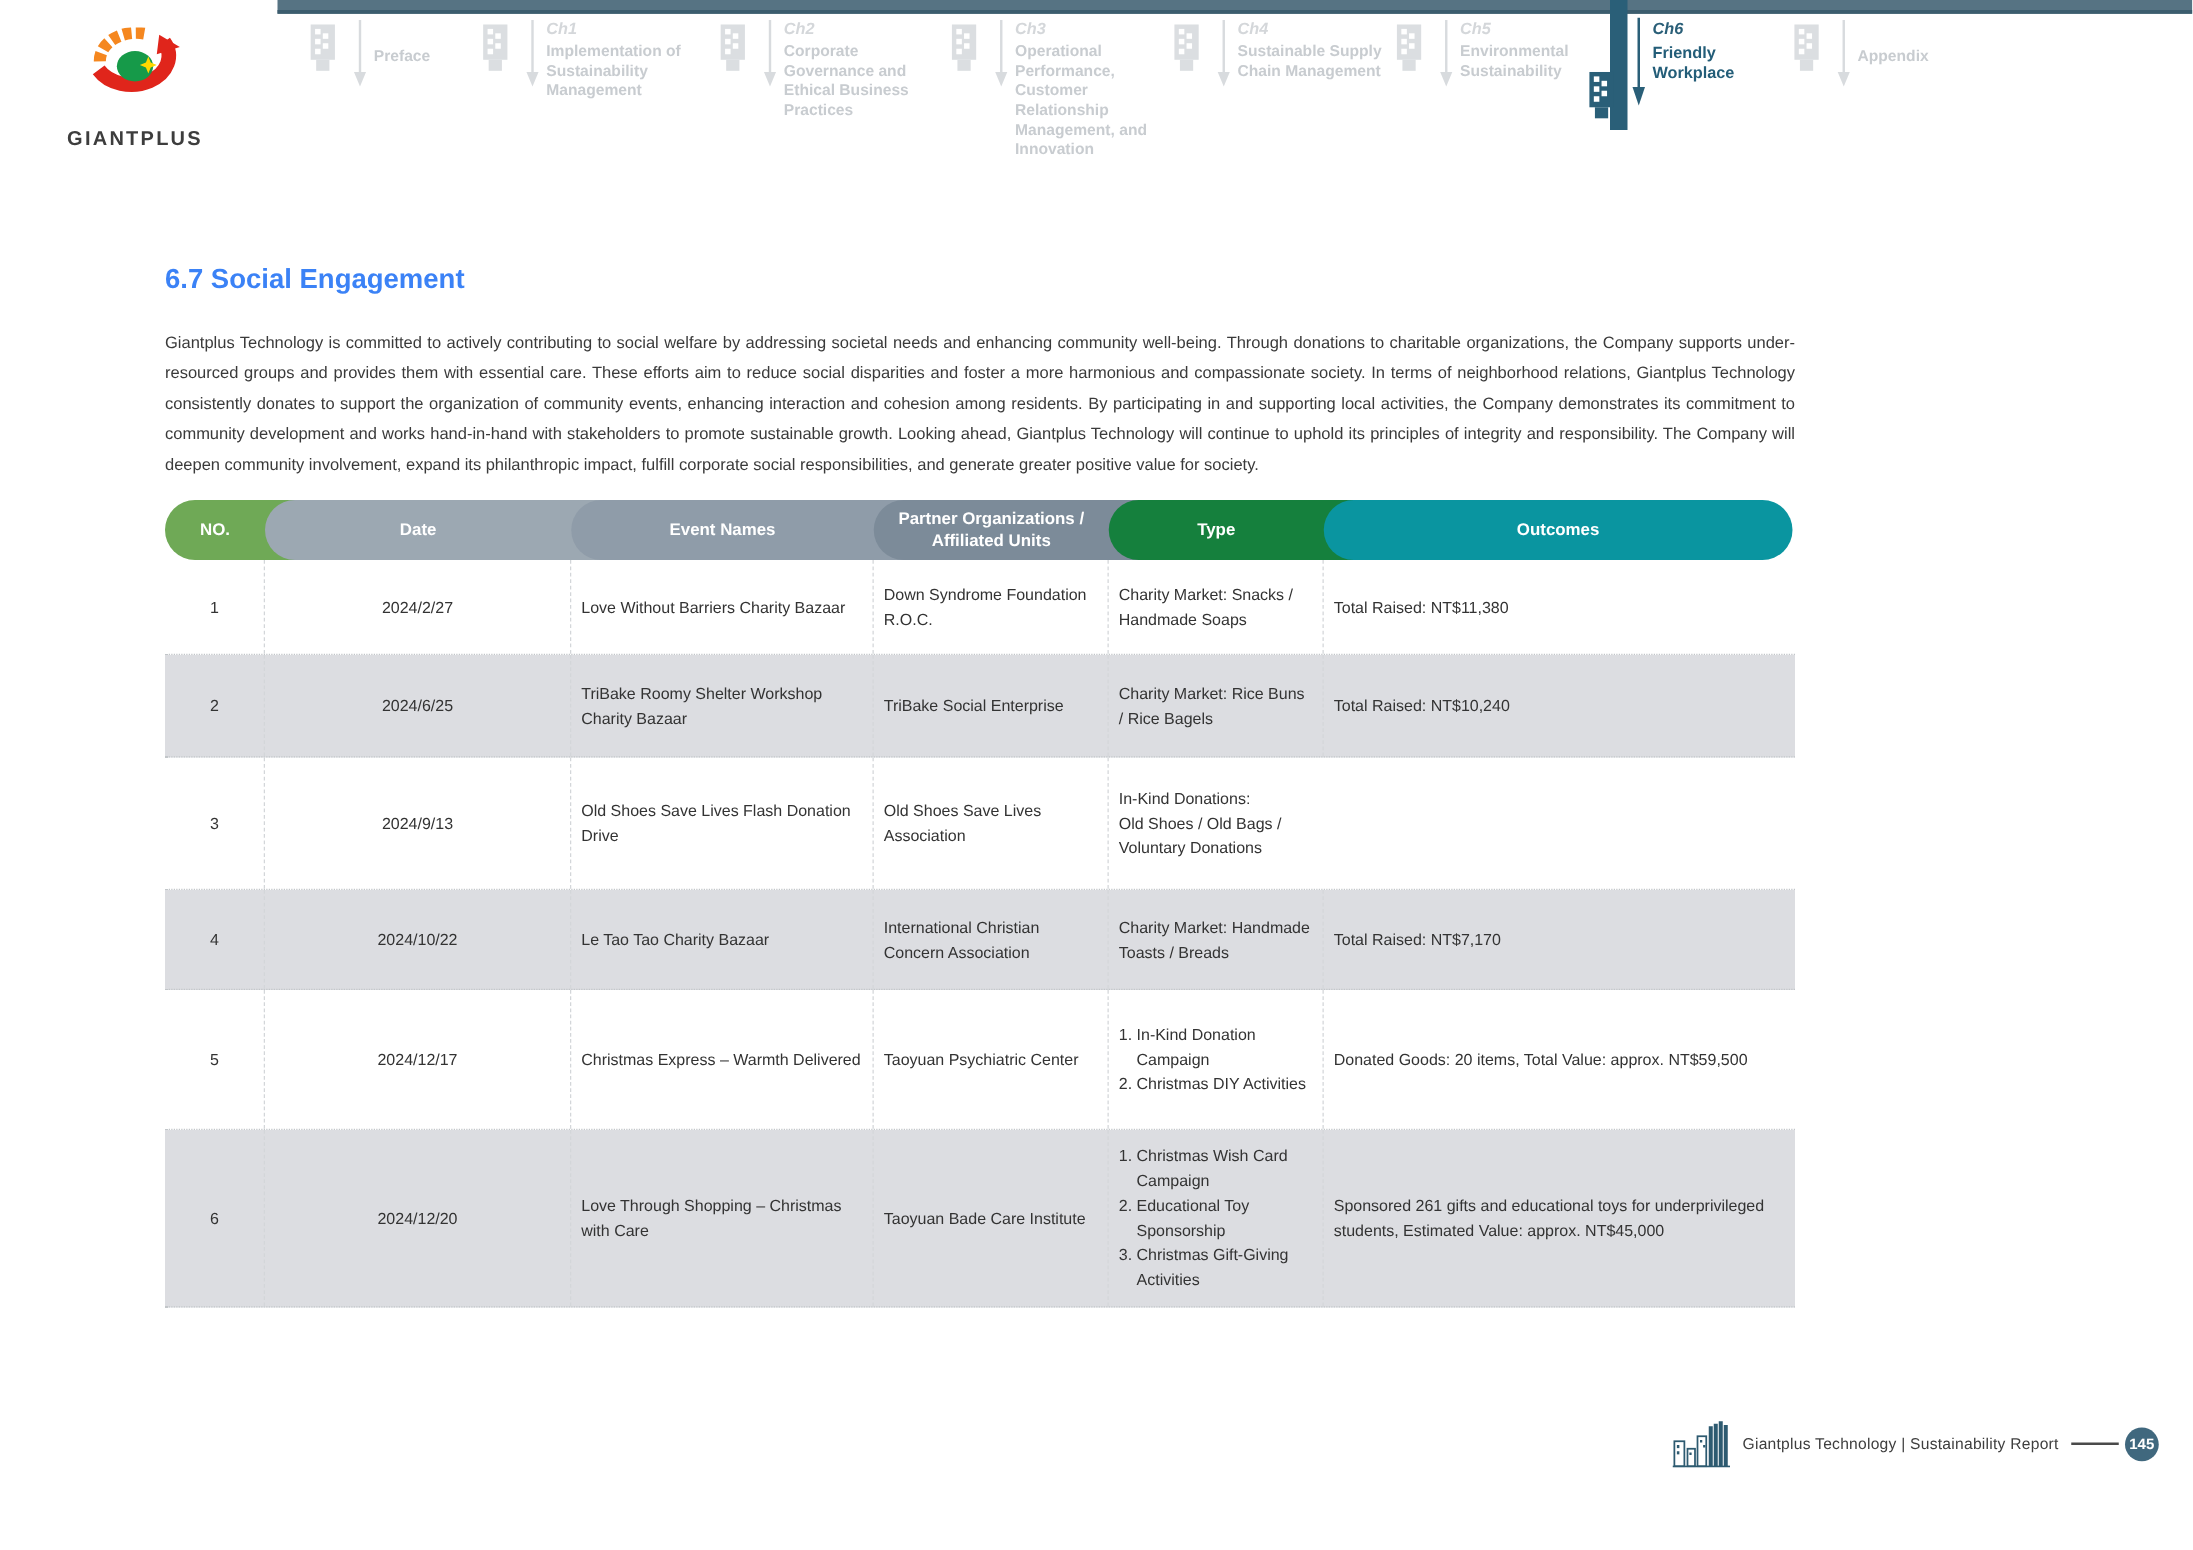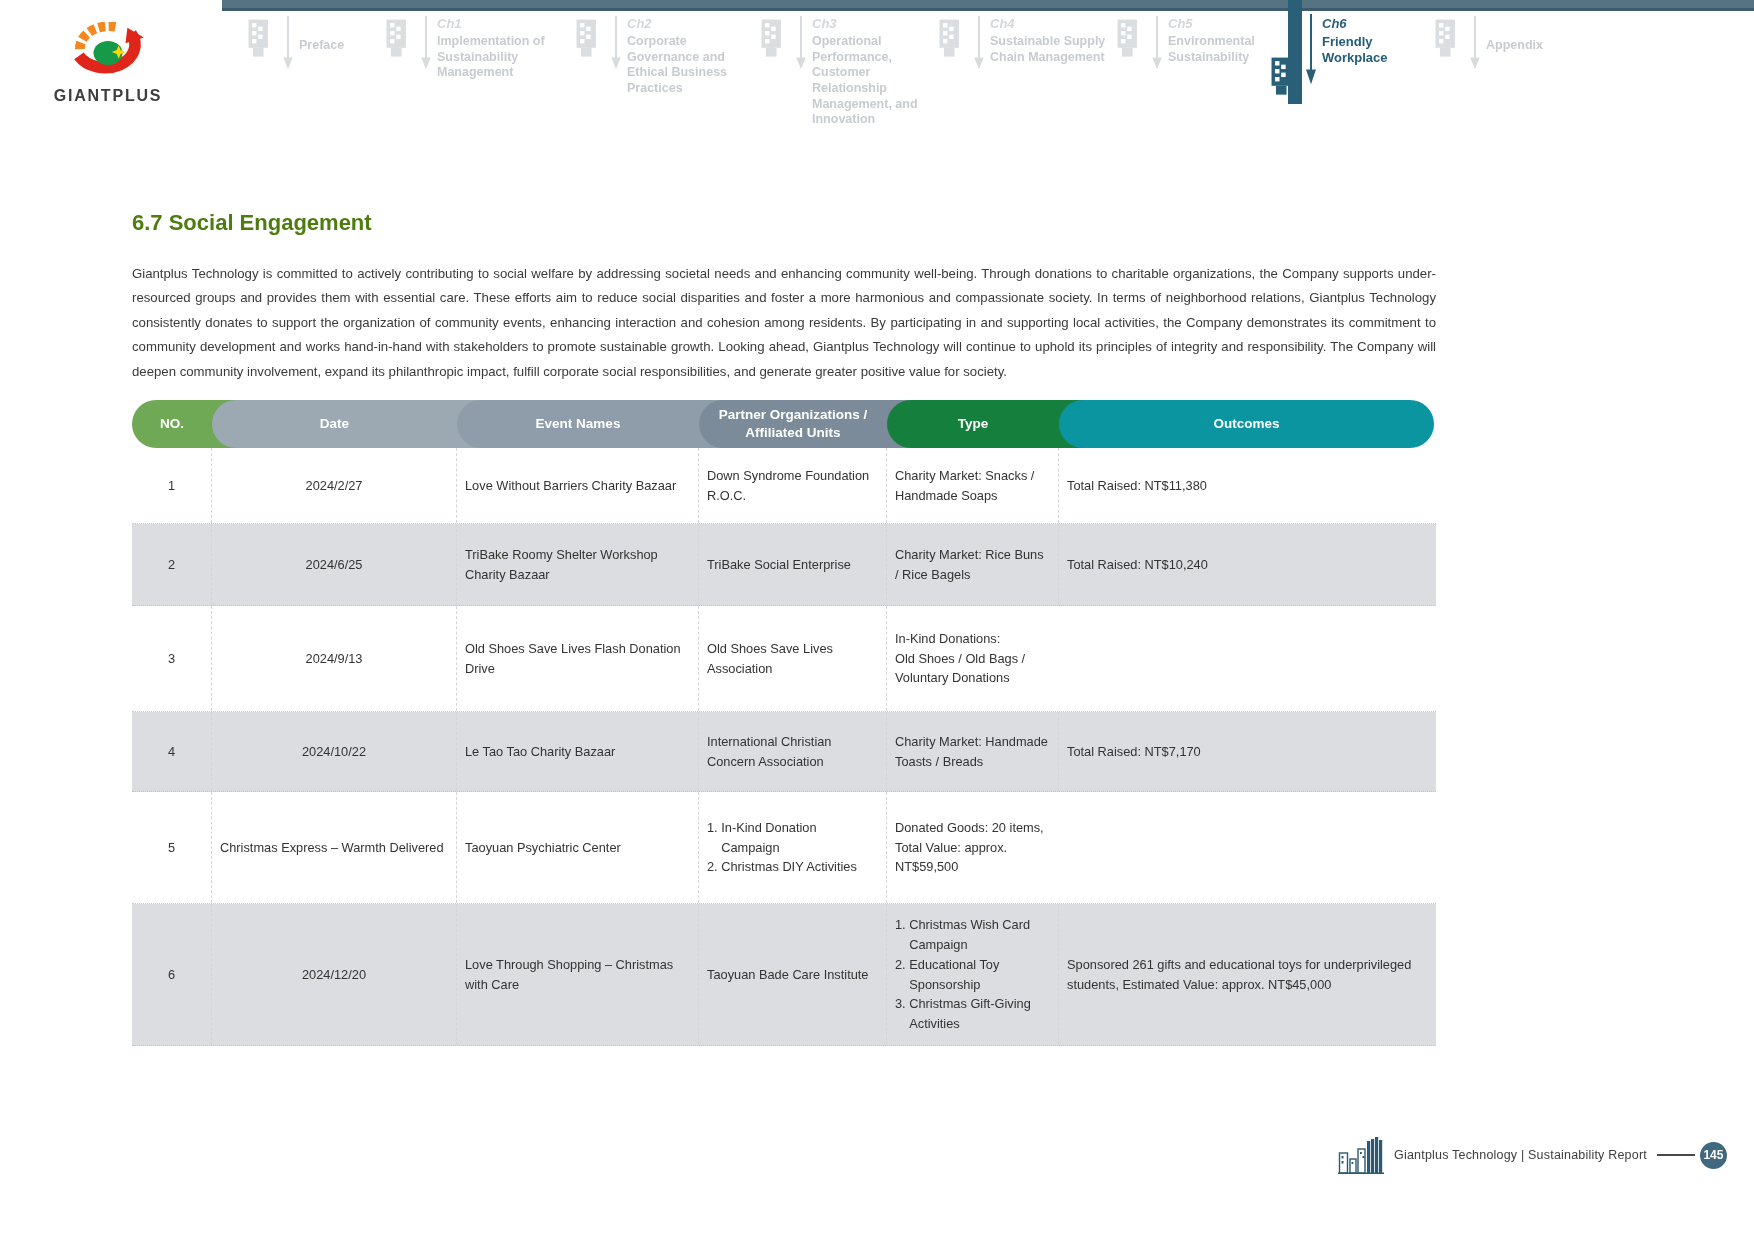--- a/index.html
+++ b/index.html
@@ -20,25 +20,25 @@
   .nav-item.plain .nav-text{margin-top:22px}
   .nav-item.active .bicon{color:#2a5f78;margin-top:42px;position:relative;z-index:2}
   .nav-item.active .aicon{color:#2a5f78;height:74px}
   .nav-item.active .ch-label{color:#2a5f78}
   .nav-item.active .nav-title{color:#235d78;font-weight:bold;font-size:13px}
   .stripe{position:absolute;left:20px;top:-14px;width:14px;height:104px;background:#2a5f78;z-index:1}
 
   
   .logo{position:absolute;left:52px;top:22px;width:112px;text-align:center}
   .logo svg{display:block;margin:0 auto}
-  .logo-text{font-size:16px;font-weight:bold;letter-spacing:1.8px;color:#3d3d3d;margin-top:3px}
+  .logo-text{font-size:16px;font-weight:bold;letter-spacing:1.8px;color:#3d3d3d;margin-top:19px}
 
   
   .main{position:absolute;left:132px;top:210px;width:1304px}
-  .section-title{font-size:22px;color:#4d7c0f;font-weight:bold;margin-bottom:26px}
+  .section-title{font-size:22px;color:#3b82f6;font-weight:bold;margin-bottom:26px}
   .para{font-size:13.2px;line-height:24.4px;color:#3a3a3a;text-align:justify}
   .table{margin-top:16px}
   .thead{position:relative;height:48px}
   .pill{position:absolute;top:0;height:48px;border-radius:25px;display:flex;align-items:center;justify-content:center;
         text-align:center;color:#fff;font-size:13.5px;font-weight:600;line-height:1.3}
   .p1{left:0;width:132px;z-index:1;padding-right:52px}
   .p2{left:80px;width:297px;z-index:2;padding-right:52px}
   .p3{left:325px;width:294px;z-index:3;padding-right:52px}
   .p4{left:567px;width:240px;z-index:4;padding-right:52px}
   .p5{left:755px;width:224px;z-index:5;padding-right:52px}
@@ -317,20 +317,21 @@
         <div class="c1">4</div>
         <div class="c2">2024/10/22</div>
         <div class="c3">Le Tao Tao Charity Bazaar</div>
         <div class="c4">International Christian Concern Association</div>
         <div class="c5">Charity Market: Handmade Toasts / Breads</div>
         <div class="c6">Total Raised: NT$7,170</div>
       </div>
 
       <div class="trow r5">
         <div class="c1">5</div>
+        <div class="c2">2024/12/17</div>
         <div class="c3">Christmas Express – Warmth Delivered</div>
         <div class="c4">Taoyuan Psychiatric Center</div>
         <div class="c5">1. In-Kind Donation
     Campaign
 2. Christmas DIY Activities</div>
         <div class="c6">Donated Goods: 20 items, Total Value: approx. NT$59,500</div>
       </div>
 
       <div class="trow r6 alt">
         <div class="c1">6</div>

